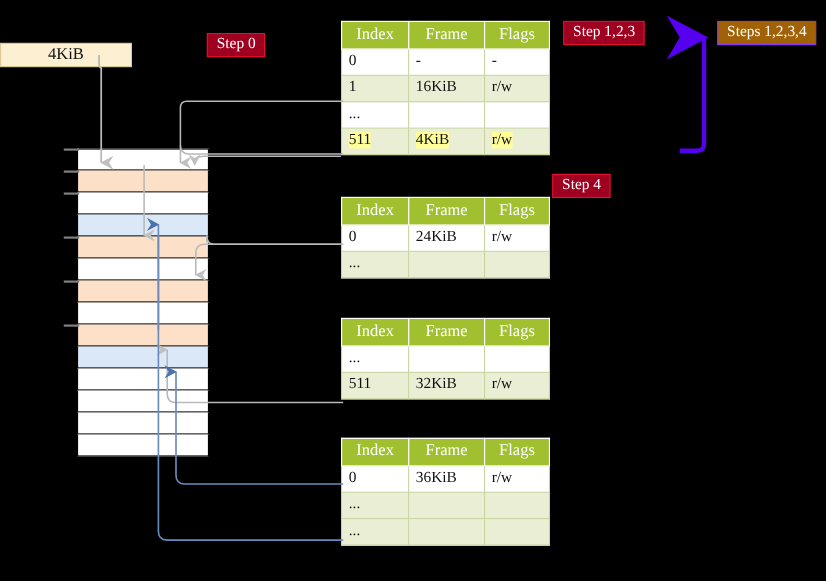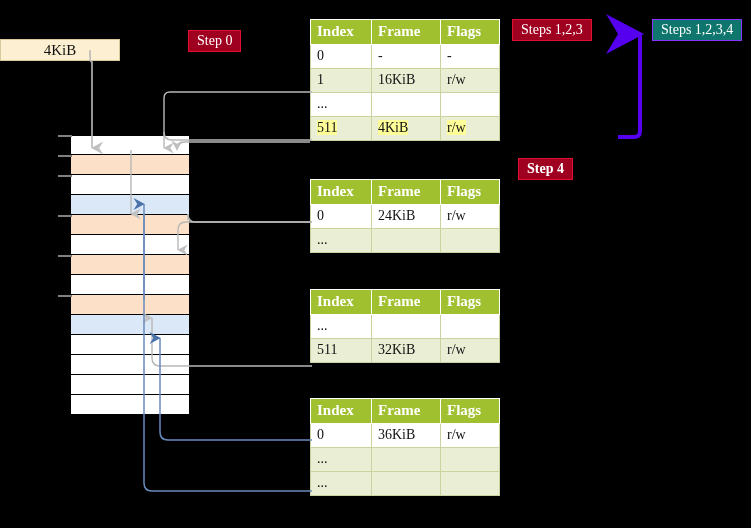--- a/index.html
+++ b/index.html
@@ -38,27 +38,27 @@
     line-height: 17px;
     padding: 1px 8px 2px 8px;
     color: #ffffff;
     white-space: nowrap;
   }
   .step-red {
     background: #a00020;
     border: 1px solid #e01030;
   }
   .step-purple {
-    background: #0f766e;
+    background: #a16207;
     border: 1px solid #8833ff;
   }
   #step0  { left: 188px; top: 30px; }
   #step123{ left: 512px; top: 19px; }
   #step1234{ left: 652px; top: 19px; }
-  #step4  { left: 518px; top: 158px; font-weight: bold; }
+  #step4  { left: 502px; top: 158px; }
 
   
   #mem-col {
     left: 70px; top: 135px;
     width: 120px; height: 280px;
   }
   .mem-row {
     position: absolute;
     left: 0;
     width: 120px;
@@ -84,22 +84,22 @@
   
   .ptable {
     border-collapse: collapse;
     font-size: 14px;
     background: #ffffff;
     border: 1px solid #c8d4a0;
   }
   .ptable th {
     background: #a0c030;
     color: #ffffff;
-    font-weight: bold;
-    text-align: left;
+    font-weight: normal;
+    text-align: center;
     padding: 3px 6px 4px 6px;
     border: 1px solid #ffffff;
     font-size: 15px;
   }
   .ptable td {
     padding: 3px 6px 4px 6px;
     border: 1px solid #c8d4a0;
     color: #111111;
     height: 16px;
     vertical-align: top;
@@ -125,21 +125,21 @@
 </style>
 </head>
 <body>
 
 <div class="abs" id="size-box">
   <span>4KiB</span>
 </div>
 
 <div class="abs step-badge step-red" id="step0">Step 0</div>
 
-<div class="abs step-badge step-red" id="step123">Steps 1,2,3</div>
+<div class="abs step-badge step-red" id="step123">Step 1,2,3</div>
 
 <div class="abs step-badge step-purple" id="step1234">Steps 1,2,3,4</div>
 
 <div class="abs step-badge step-red" id="step4">Step 4</div>
 
 <div class="abs" id="mem-col">
     <div class="mem-row mem-white first" style="top: 0px;"></div>
     <div class="mem-row mem-orange" style="top: 20px;"></div>
     <div class="mem-row mem-white" style="top: 40px;"></div>
     <div class="mem-row mem-blue" style="top: 60px;"></div>

